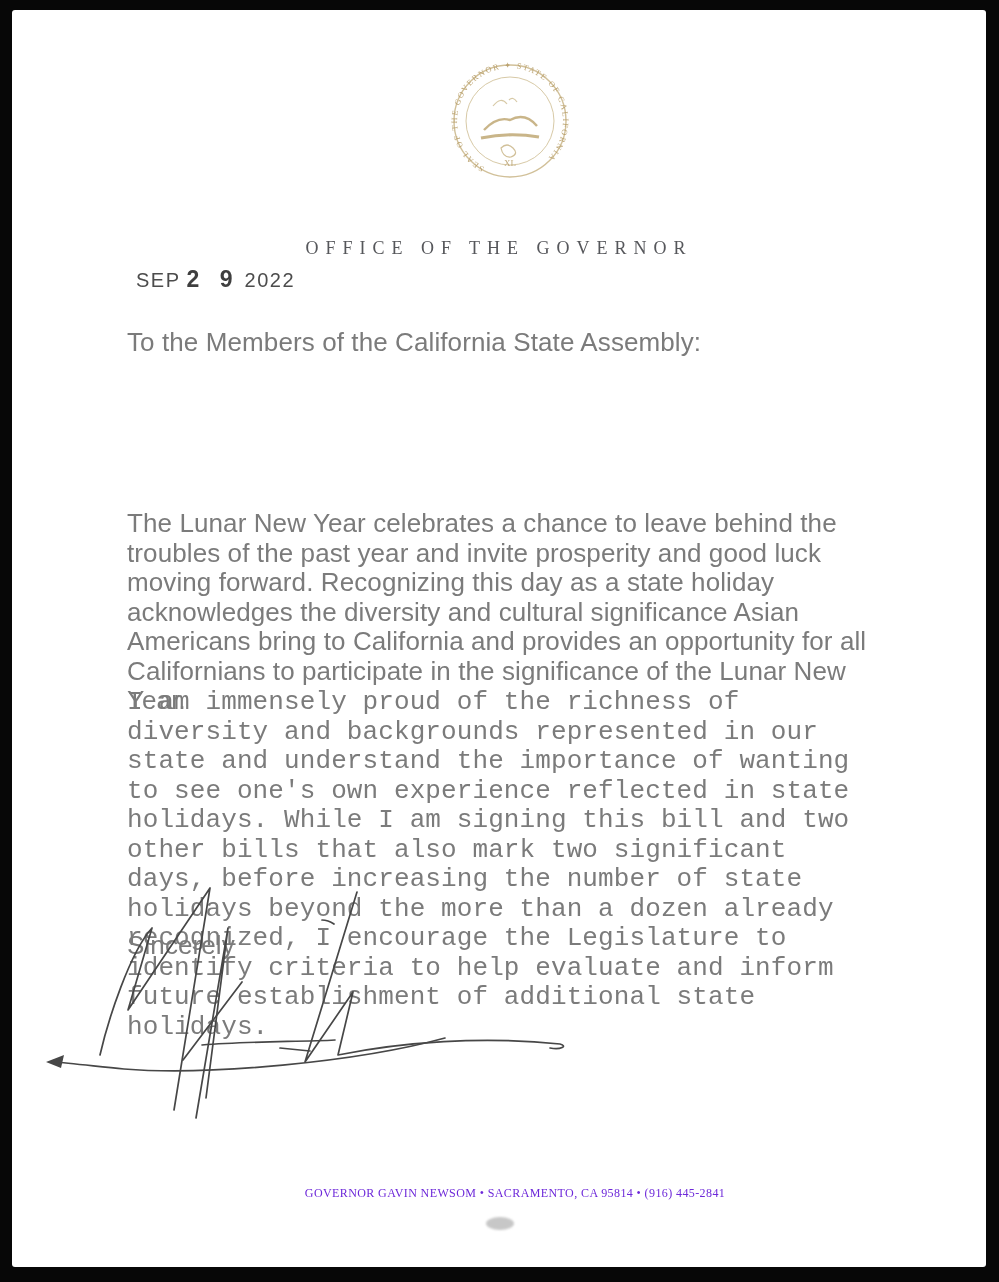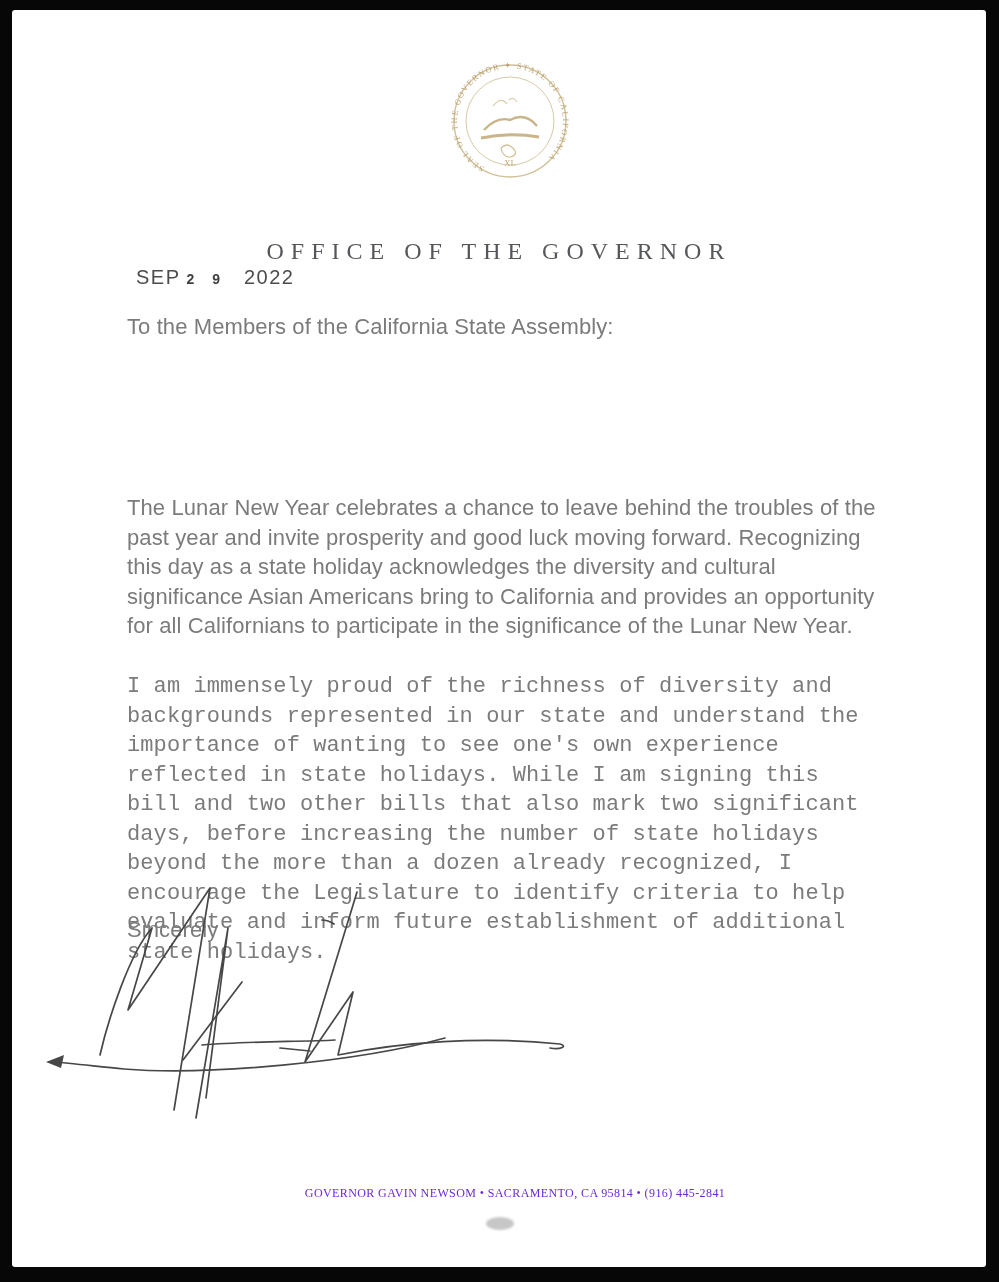--- a/index.html
+++ b/index.html
@@ -22,50 +22,51 @@
     position:absolute;
     left:437px;top:48px;
     width:122px;height:126px;
   }
   
   .office-heading{
     position:absolute;
     left:0;top:228px;width:100%;
     text-align:center;
     font-family:"Liberation Serif","DejaVu Serif",serif;
-    font-size:24px;
+    font-size:18px;
     letter-spacing:7px;
     color:#56575b;
   }
   
   .date-stamp{
     position:absolute;
     left:124px;top:256px;
     font-size:20px;
     color:#4c4c4c;
     letter-spacing:1.5px;
     white-space:nowrap;
   }
   .date-stamp .day{
     font-weight:700;
-    font-size:14px;
+    font-size:23px;
     letter-spacing:7px;
     color:#3f3f3f;
     margin:0 3px 0 6px;
   }
-  .date-stamp .year{margin-left:14px;}
+  .date-stamp .year{margin-left:2px;}
   
   .body-text{
     position:absolute;
     left:115px;
     width:752px;
-    font-size:22px;
+    font-size:26px;
     line-height:29.5px;
     color:#7b7b7b;
     letter-spacing:0.1px;
+    margin-top:16px;
   }
   .salutation{top:302px;}
   .para-1{top:357px;}
   .para-2{top:483px;}
   .para-3{top:662px;font-family:Liberation Mono, monospace;}
   .closing{top:905px;width:200px;}
   .signer-name{top:1042px;left:118px;width:300px;}
   
   .signature-svg{
     position:absolute;

